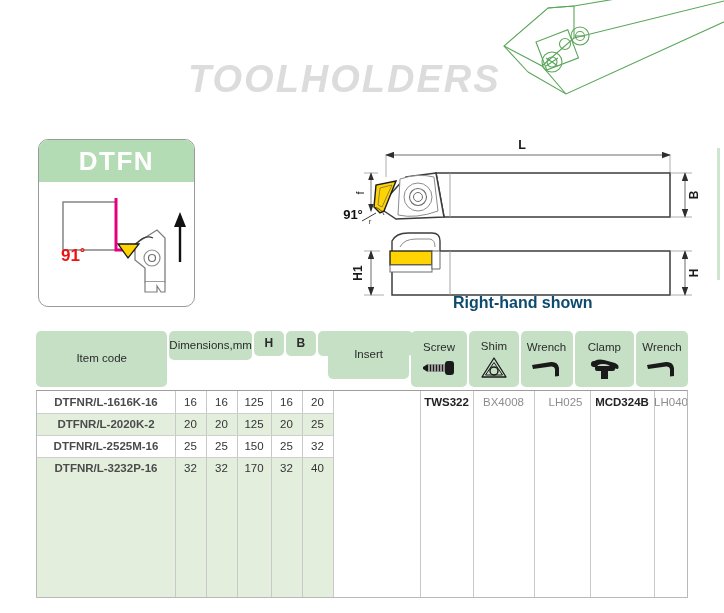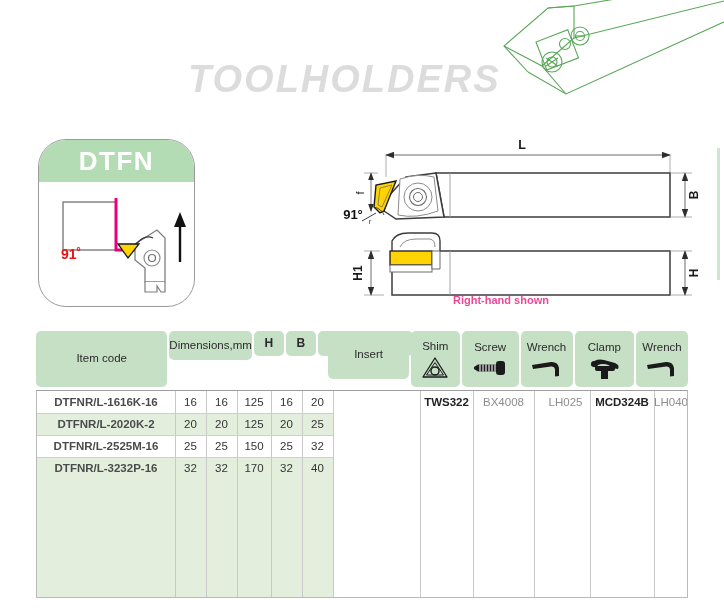--- a/index.html
+++ b/index.html
@@ -45,21 +45,21 @@
     width: 3px; height: 132px;
     background: #cfe5cf;
   }
 
   
   #type-card {
     position: absolute;
     left: 38px; top: 139px;
     width: 157px; height: 168px;
     border: 1.6px solid #9a9a9a;
-    border-radius: 28px;
+    border-radius: 10px;
     background: #ffffff;
     box-sizing: border-box;
     overflow: hidden;
   }
   #type-card-header {
     height: 42px;
     background: #b4dcb4;
     display: flex;
     align-items: center;
     justify-content: center;
@@ -71,36 +71,36 @@
     letter-spacing: 1.5px;
   }
   #type-card-figure {
     position: relative;
     height: 124px;
   }
   #type-card-angle {
     position: absolute;
     left: 22px; top: 64px;
     color: #ee1111;
-    font-size: 14px;
+    font-size: 17px;
     font-weight: bold;
   }
 
   
   #tech-drawing {
     position: absolute;
     left: 340px; top: 133px;
     width: 364px; height: 180px;
   }
   #tech-caption {
     position: absolute;
     left: 453px; top: 294px;
-    font-size: 11px;
-    font-weight: bold;
-    color: #ec4899;
+    font-size: 16px;
+    font-weight: bold;
+    color: #0c4a6e;
   }
 
   
   #spec-table {
     position: absolute;
     left: 36px; top: 331px;
     width: 652px;
     height: 262px;
   }
   .thead {
@@ -339,46 +339,46 @@
         <div class="hcell" style="width:28px;">
           <span class="hlabel">f</span>
         </div>
       </div>
     </div>
 
     <div class="hcell" style="width:85px;height:48px;">
       <span class="hlabel">Insert</span>
     </div>
 
-    <div class="hcell icon-head" style="width:52px;height:56px;">
-      <span class="hlabel">Shim</span>
-      <svg width="30" height="26" viewBox="0 0 30 26">
-        <path d="M15 3 L27 22 L3 22 Z" fill="none" stroke="#1a1a1a" stroke-width="1.3" stroke-linejoin="round"></path>
-        <path d="M15 7.5 L23.5 20 L6.5 20 Z" fill="none" stroke="#1a1a1a" stroke-width="1"></path>
-        <circle cx="15" cy="16" r="4" fill="none" stroke="#1a1a1a" stroke-width="1.4"></circle>
-      </svg>
-    </div>
-
     <div class="hcell icon-head" style="width:60px;height:56px;">
       <span class="hlabel">Screw</span>
       <svg width="36" height="24" viewBox="0 0 36 24">
         <rect x="24" y="5" width="9" height="14" rx="3" fill="#1a1a1a"></rect>
         <rect x="6" y="8.5" width="19" height="7" fill="#1a1a1a"></rect>
         <g stroke="#ffffff" stroke-width="1.1">
           <line x1="8" y1="8.5" x2="8" y2="15.5"></line>
           <line x1="11" y1="8.5" x2="11" y2="15.5"></line>
           <line x1="14" y1="8.5" x2="14" y2="15.5"></line>
           <line x1="17" y1="8.5" x2="17" y2="15.5"></line>
           <line x1="20" y1="8.5" x2="20" y2="15.5"></line>
           <line x1="23" y1="8.5" x2="23" y2="15.5"></line>
         </g>
         <path d="M6 8.5 L2 11 L2 13 L6 15.5 Z" fill="#1a1a1a"></path>
       </svg>
     </div>
 
+    <div class="hcell icon-head" style="width:52px;height:56px;">
+      <span class="hlabel">Shim</span>
+      <svg width="30" height="26" viewBox="0 0 30 26">
+        <path d="M15 3 L27 22 L3 22 Z" fill="none" stroke="#1a1a1a" stroke-width="1.3" stroke-linejoin="round"></path>
+        <path d="M15 7.5 L23.5 20 L6.5 20 Z" fill="none" stroke="#1a1a1a" stroke-width="1"></path>
+        <circle cx="15" cy="16" r="4" fill="none" stroke="#1a1a1a" stroke-width="1.4"></circle>
+      </svg>
+    </div>
+
     <div class="hcell icon-head" style="width:55px;height:56px;">
       <span class="hlabel">Wrench</span>
       <svg width="36" height="24" viewBox="0 0 36 24">
         <path d="M3 9 L22 6 Q29 5.5 30 12 L30 20 L26 20.5 L26 13 Q25.5 10 22 10.5 L4 13 Z" fill="#1a1a1a"></path>
       </svg>
     </div>
 
     <div class="hcell icon-head" style="width:63px;height:56px;">
       <span class="hlabel">Clamp</span>
       <svg width="38" height="24" viewBox="0 0 38 24">

